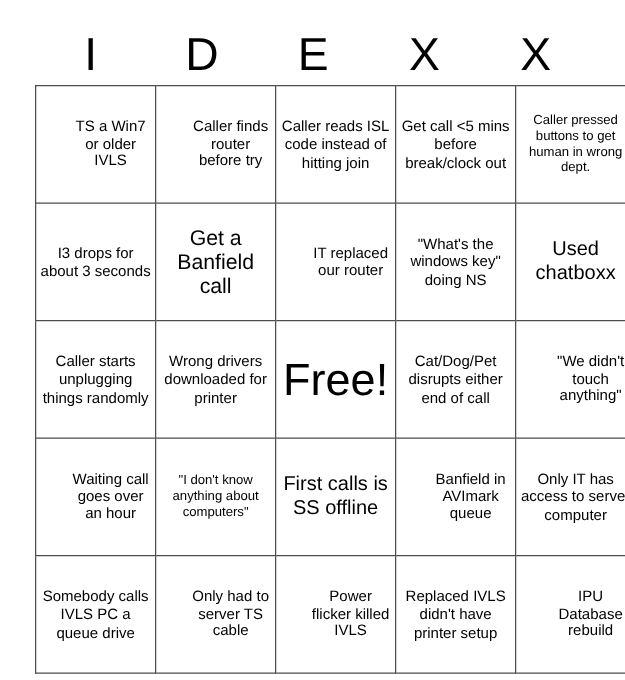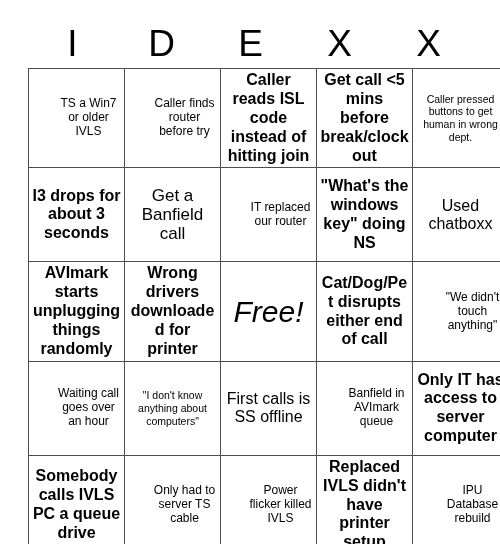--- a/index.html
+++ b/index.html
@@ -59,25 +59,25 @@
   }
   .cell-text {
     display: block;
     line-height: 1.13;
     word-wrap: break-word;
     hyphens: none;
   }
 
   
   .fs-xs  { font-size: 10.5px; line-height: 1.22; }
-  .fs-sm  { font-size: 16px;   line-height: 1.18; font-weight: bold; }
+  .fs-sm  { font-size: 12px;   line-height: 1.18; }
   .fs-md  { font-size: 12px; line-height: 1.16; margin-left: 24px; }
   .fs-lg  { font-size: 16px;   line-height: 1.14; }
   .fs-xl  { font-size: 17px;   line-height: 1.12; }
-  .fs-free{ font-size: 30px;   line-height: 1.05; font-style: italic; }
+  .fs-free{ font-size: 36px;   line-height: 1.05; }
 </style>
 </head>
 <body>
 
 <div class="card">
 
   <div class="header-row">
     <div class="header-cell">I</div>
     <div class="header-cell">D</div>
     <div class="header-cell">E</div>
@@ -116,21 +116,21 @@
           </td>
         <td>
             <span class="cell-text fs-sm">"What's the windows key" doing NS</span>
           </td>
         <td>
             <span class="cell-text fs-lg">Used chatboxx</span>
           </td>
       </tr>
       <tr>
         <td>
-            <span class="cell-text fs-sm">AVImark starts unplugging things randomly</span>
+            <span class="cell-text fs-sm">Caller starts unplugging things randomly</span>
           </td>
         <td>
             <span class="cell-text fs-sm">Wrong drivers downloaded for printer</span>
           </td>
         <td>
             <span class="cell-text fs-free">Free!</span>
           </td>
         <td>
             <span class="cell-text fs-sm">Cat/Dog/Pet disrupts either end of call</span>
           </td>

